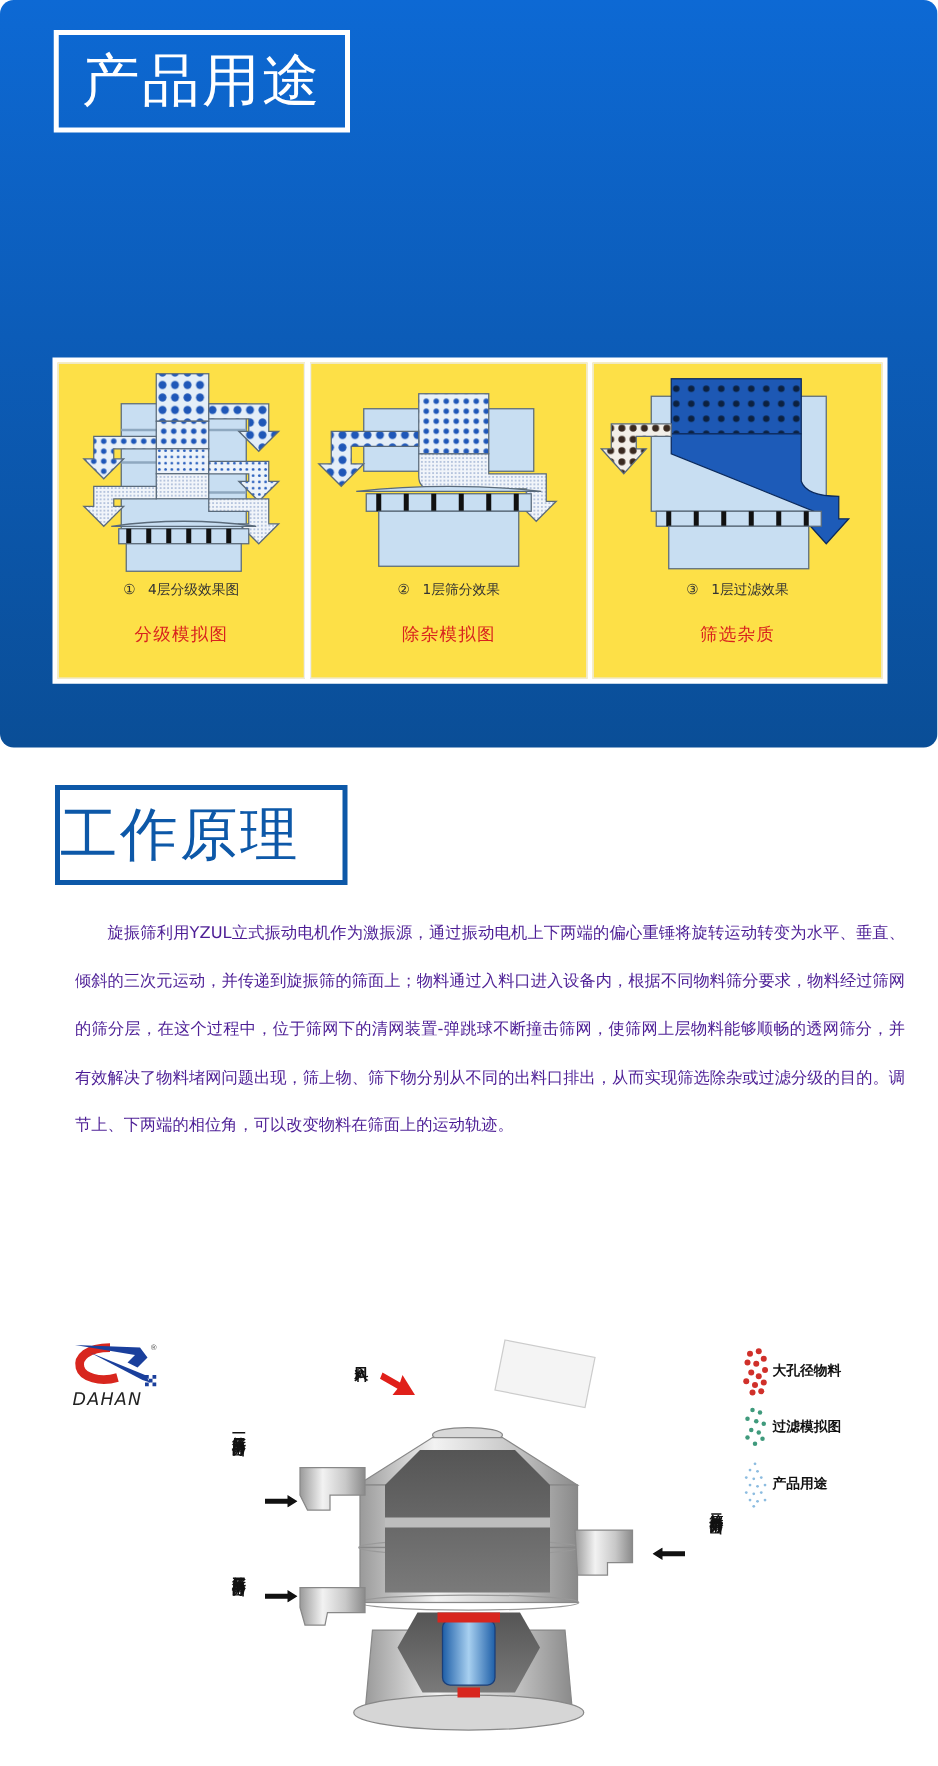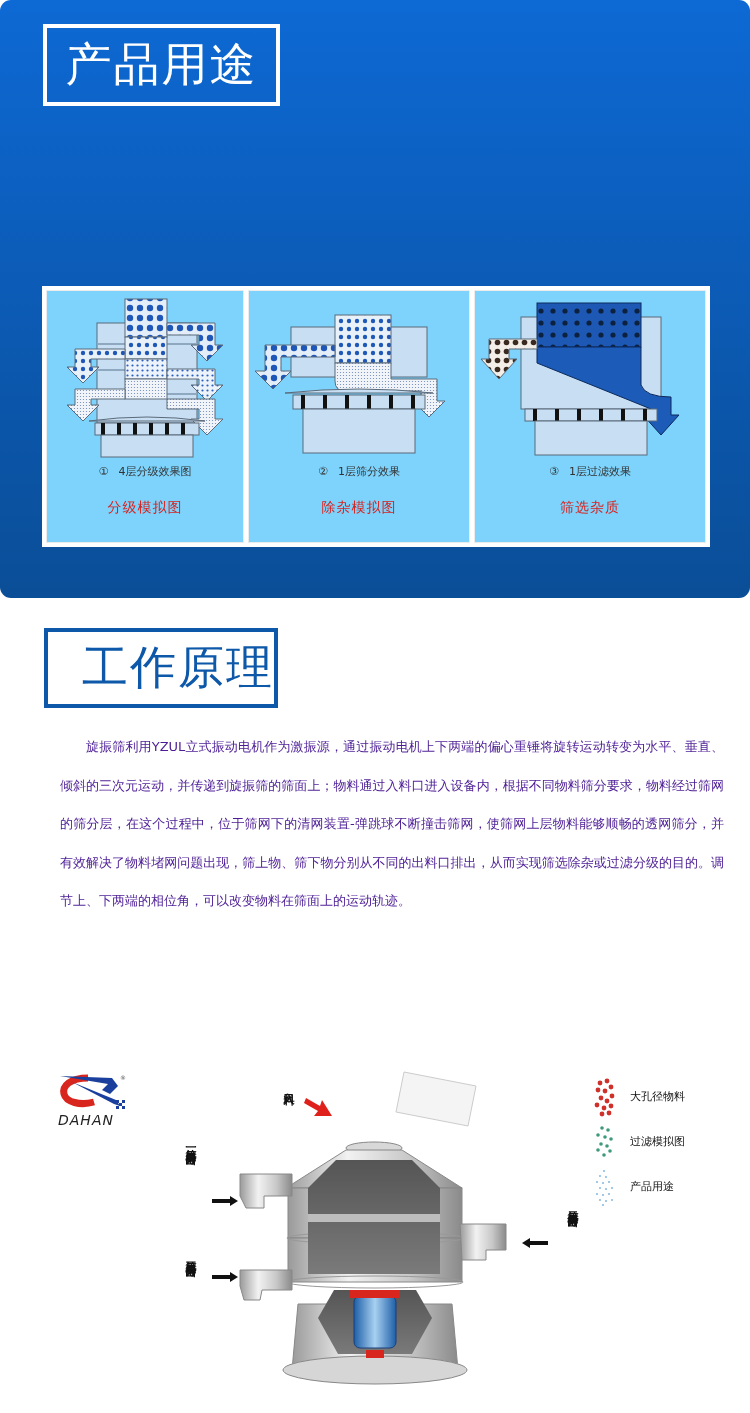--- a/index.html
+++ b/index.html
@@ -22,53 +22,53 @@
   .usage-list { position: absolute; left: 46px; top: 118px; width: 680px; color: #ffffff; font-size: 20px; }
   .usage-row { display: flex; line-height: 38px; }
   .usage-term { width: 108px; flex-shrink: 0; white-space: nowrap; }
   .usage-desc { flex: 1; }
 
   .diagram-panel {
     position: absolute; left: 42px; top: 286px; width: 668px; height: 261px;
     background: #ffffff; display: flex; gap: 4px; padding: 4px;
   }
   .diagram-card {
-    flex: 1; border: 1px solid #ececec; position: relative; background: #7dd3fc;
+    flex: 1; border: 1px solid #ececec; position: relative; background: #fde047;
     display: flex; flex-direction: column; align-items: center;
   }
   .diagram-card svg { margin-top: 2px; }
   .diagram-caption { font-size: 11px; color: #333; margin-top: 6px; white-space: nowrap; }
   .diagram-caption .num { margin-right: 10px; }
   .diagram-title { font-size: 14px; color: #d8221e; font-weight: normal; margin-top: 20px; letter-spacing: 1px; }
 
   
   .title-box-2 {
     position: absolute; left: 44px; top: 628px; width: 234px; height: 80px;
     border: 4px solid #0d58a8;
-    display: flex; align-items: center; justify-content: flex-end;
+    display: flex; align-items: center; justify-content: flex-start;
   }
   .title-box-2 span { font-size: 46px; color: #0d58a8; letter-spacing: 2px; }
 
   .principle-text {
     position: absolute; left: 60px; top: 728px; width: 664px;
     font-size: 13px; color: #4c1d95; line-height: 38.5px; text-align: justify;
     text-indent: 2em;
   }
 
   .machine-area { position: absolute; left: 0; top: 1050px; width: 750px; height: 363px; }
   .logo { position: absolute; left: 58px; top: 22px; width: 80px; }
   .logo-text { font-size: 14px; letter-spacing: 1px; color: #222; font-family: "DejaVu Sans", sans-serif; margin-top: -2px; font-style: italic; }
   .vlabel {
     position: absolute; writing-mode: vertical-rl; text-orientation: upright;
     font-size: 11px; font-weight: bold; color: #111; letter-spacing: 1px;
   }
   .legend { position: absolute; left: 592px; top: 24px; }
   .legend-row { display: flex; align-items: center; height: 45px; }
   .legend-dots { width: 26px; height: 40px; }
-  .legend-label { font-size: 11px; font-weight: normal; color: #111; margin-left: 12px; white-space: nowrap; }
+  .legend-label { font-size: 11px; font-weight: bold; color: #111; white-space: nowrap; }
 </style>
 </head>
 <body>
 
 <div class="sec-blue">
   <div class="title-box">
     <span>产品用途</span>
   </div>
 
 

